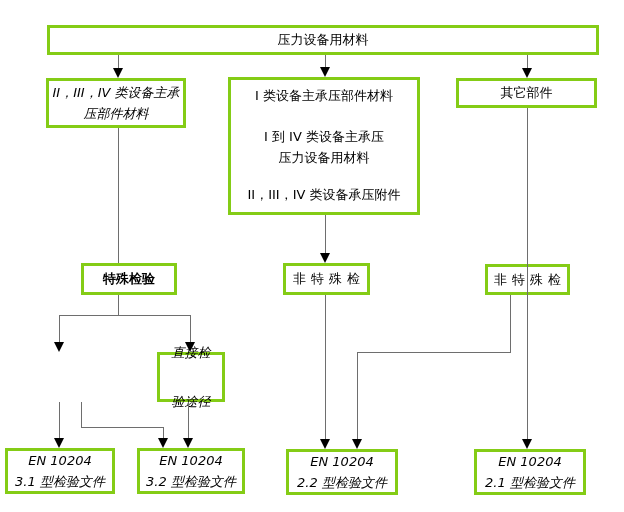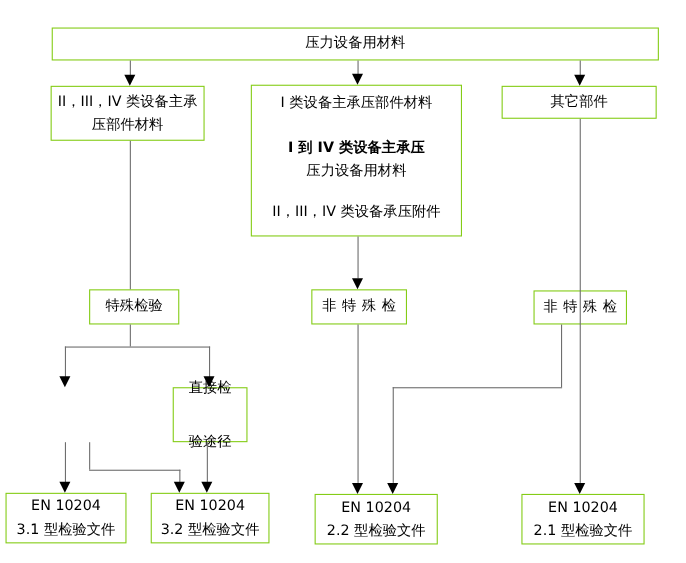--- a/index.html
+++ b/index.html
@@ -7,38 +7,38 @@
     position:relative;
     width:624px;height:512px;
     background:#fff;
     font-family:"DejaVu Sans",sans-serif;
     color:#000;
     overflow:hidden;
   }
   .node{
     position:absolute;
     box-sizing:border-box;
-    border:1px solid #84cc16;
+    border:3px solid #84cc16;
     background:#fff;
     display:flex;
     flex-direction:column;
     align-items:center;
     justify-content:center;
     text-align:center;
     font-size:13px;
     line-height:16px;
     z-index:2;
   }
   .node .ln{position:relative;z-index:4;display:block;white-space:nowrap;}
   .ls{letter-spacing:5px;margin-right:-5px;}
   .node.group{justify-content:flex-start;padding-top:8px;}
-  .node.group .g2{margin-top:25px;font-weight:bold;}
+  .node.group .g2{margin-top:25px;}
   .node.group .g3{margin-top:5px;}
   .node.group .g4{margin-top:21px;text-align:right;}
-  .two .ln{line-height:21px;}
+  .two .ln{line-height:21px;font-style:italic;}
   .line{position:absolute;background:#6e6e6e;z-index:3;}
   .arrow{
     position:absolute;width:0;height:0;z-index:3;
     border-left:5px solid transparent;
     border-right:5px solid transparent;
     border-top:10px solid #000;
   }
 </style>
 </head>
 <body>
@@ -58,21 +58,21 @@
     <span class="ln">I 类设备主承压部件材料</span>
     <span class="ln g2">I 到 IV 类设备主承压</span>
     <span class="ln g3">压力设备用材料</span>
     <span class="ln g4">II，III，IV 类设备承压附件</span>
   </div>
 
   <div class="node" style="left:456px;top:78px;width:141px;height:30px;">
     <span class="ln">其它部件</span>
   </div>
 
-  <div class="node" style="left:81px;top:263px;width:82px;height:32px;">
+  <div class="node" style="left:81px;top:263px;width:96px;height:32px;font-weight:bold;">
     <span class="ln">特殊检验</span>
   </div>
 
   <div class="node" style="left:283px;top:263px;width:87px;height:32px;">
     <span class="ln ls">非特殊检</span>
   </div>
 
   <div class="node" style="left:485px;top:264px;width:85px;height:31px;">
     <span class="ln ls">非特殊检</span>
   </div>

